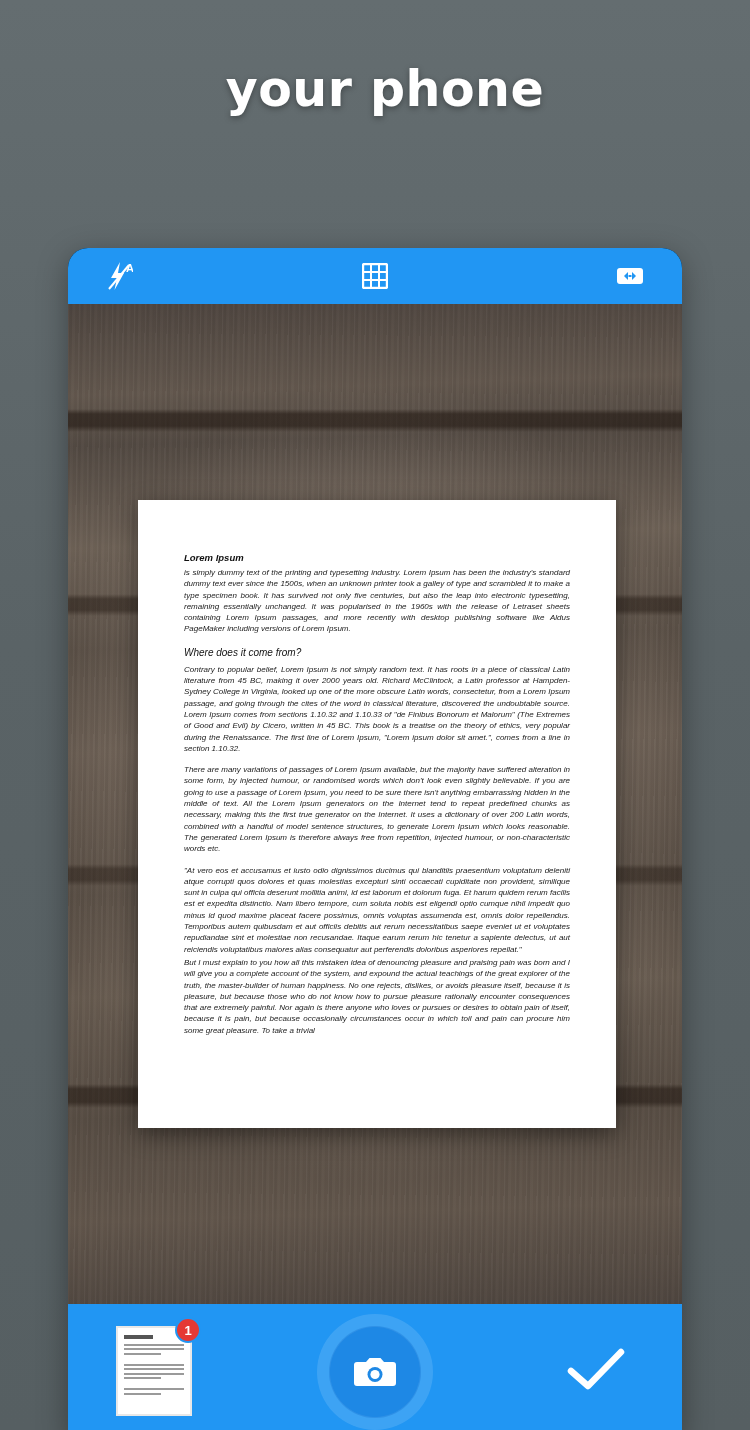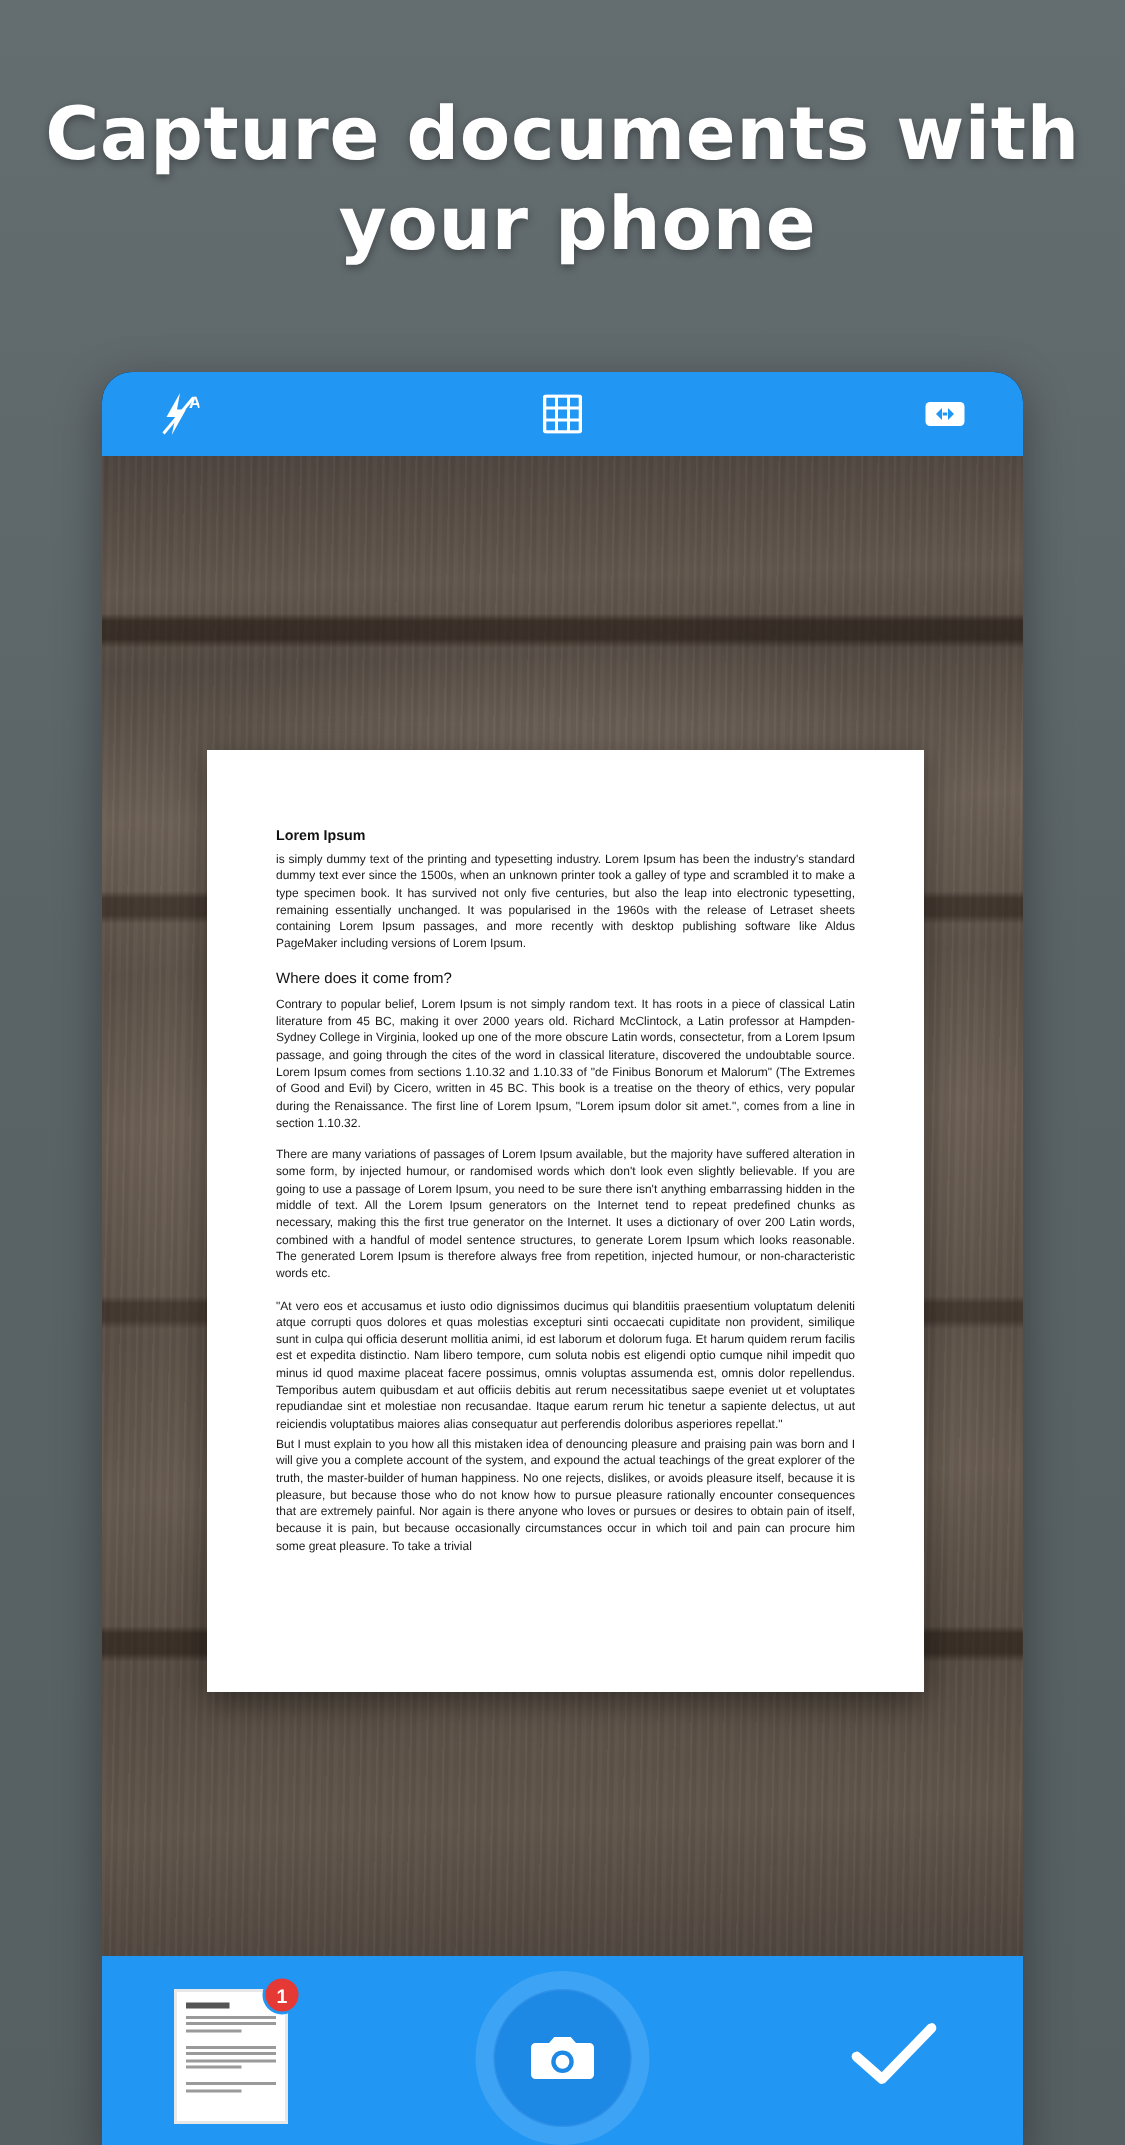--- a/index.html
+++ b/index.html
@@ -57,20 +57,21 @@
     color:#fff;
   }
   .topbar svg { display:block; }
 
   
   .viewfinder {
     position:absolute;
     top:56px; left:0; right:0; bottom:134px;
     overflow:hidden;
     background:#fca5a5;
+    font-style:italic;
   }
   
   .wood {
     position:absolute; inset:0;
     background:
       
       linear-gradient(180deg,
         rgba(0,0,0,0) 0%, rgba(0,0,0,0) 10.5%,
         rgba(40,25,15,0.55) 11%, rgba(40,25,15,0.55) 12.2%,
         rgba(0,0,0,0) 12.8%, rgba(0,0,0,0) 29%,
@@ -196,21 +197,20 @@
   .done-btn {
     width:76px; height:76px;
     display:flex; align-items:center; justify-content:center;
     color:#fff;
   }
 </style>
 </head>
 <body>
 
 <div class="headline">
-  <span>Capture documents with</span>
   <span class="l2">your phone</span>
 </div>
 
 <div class="phone">
 
   <div class="topbar">
     <div class="tb-btn">
       <span>
         <svg width="26" height="30" viewBox="0 0 26 30">
           <path d="M13 1 L4 17 H10 L7.5 29 L17 12 H11 L13 1 Z" fill="#ffffff"></path>

